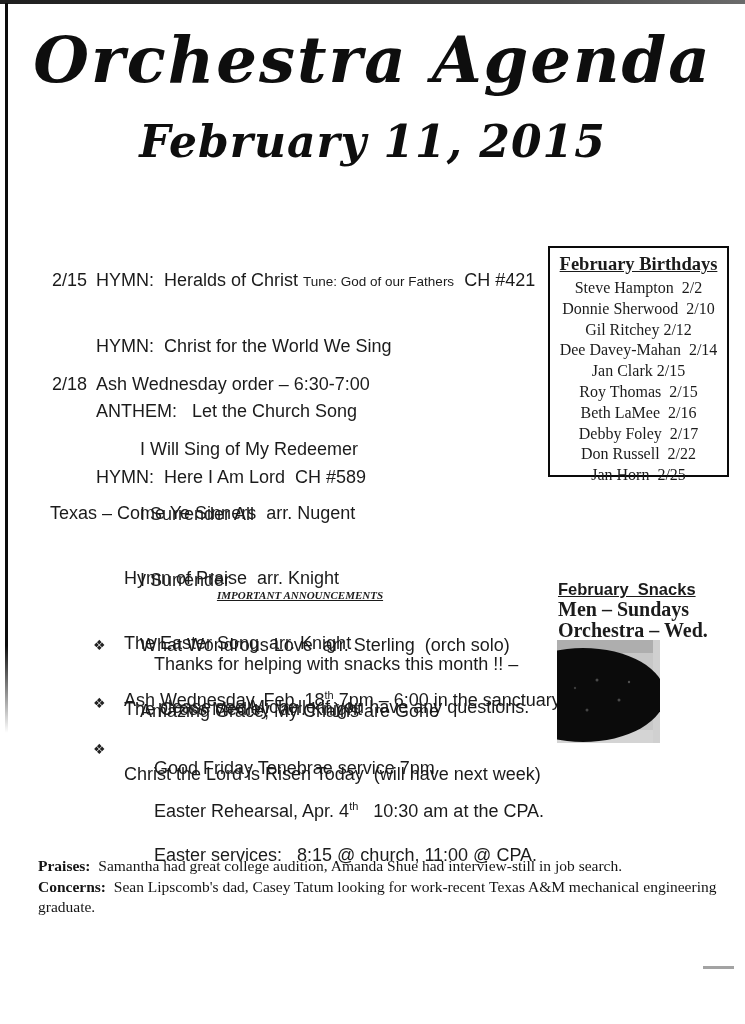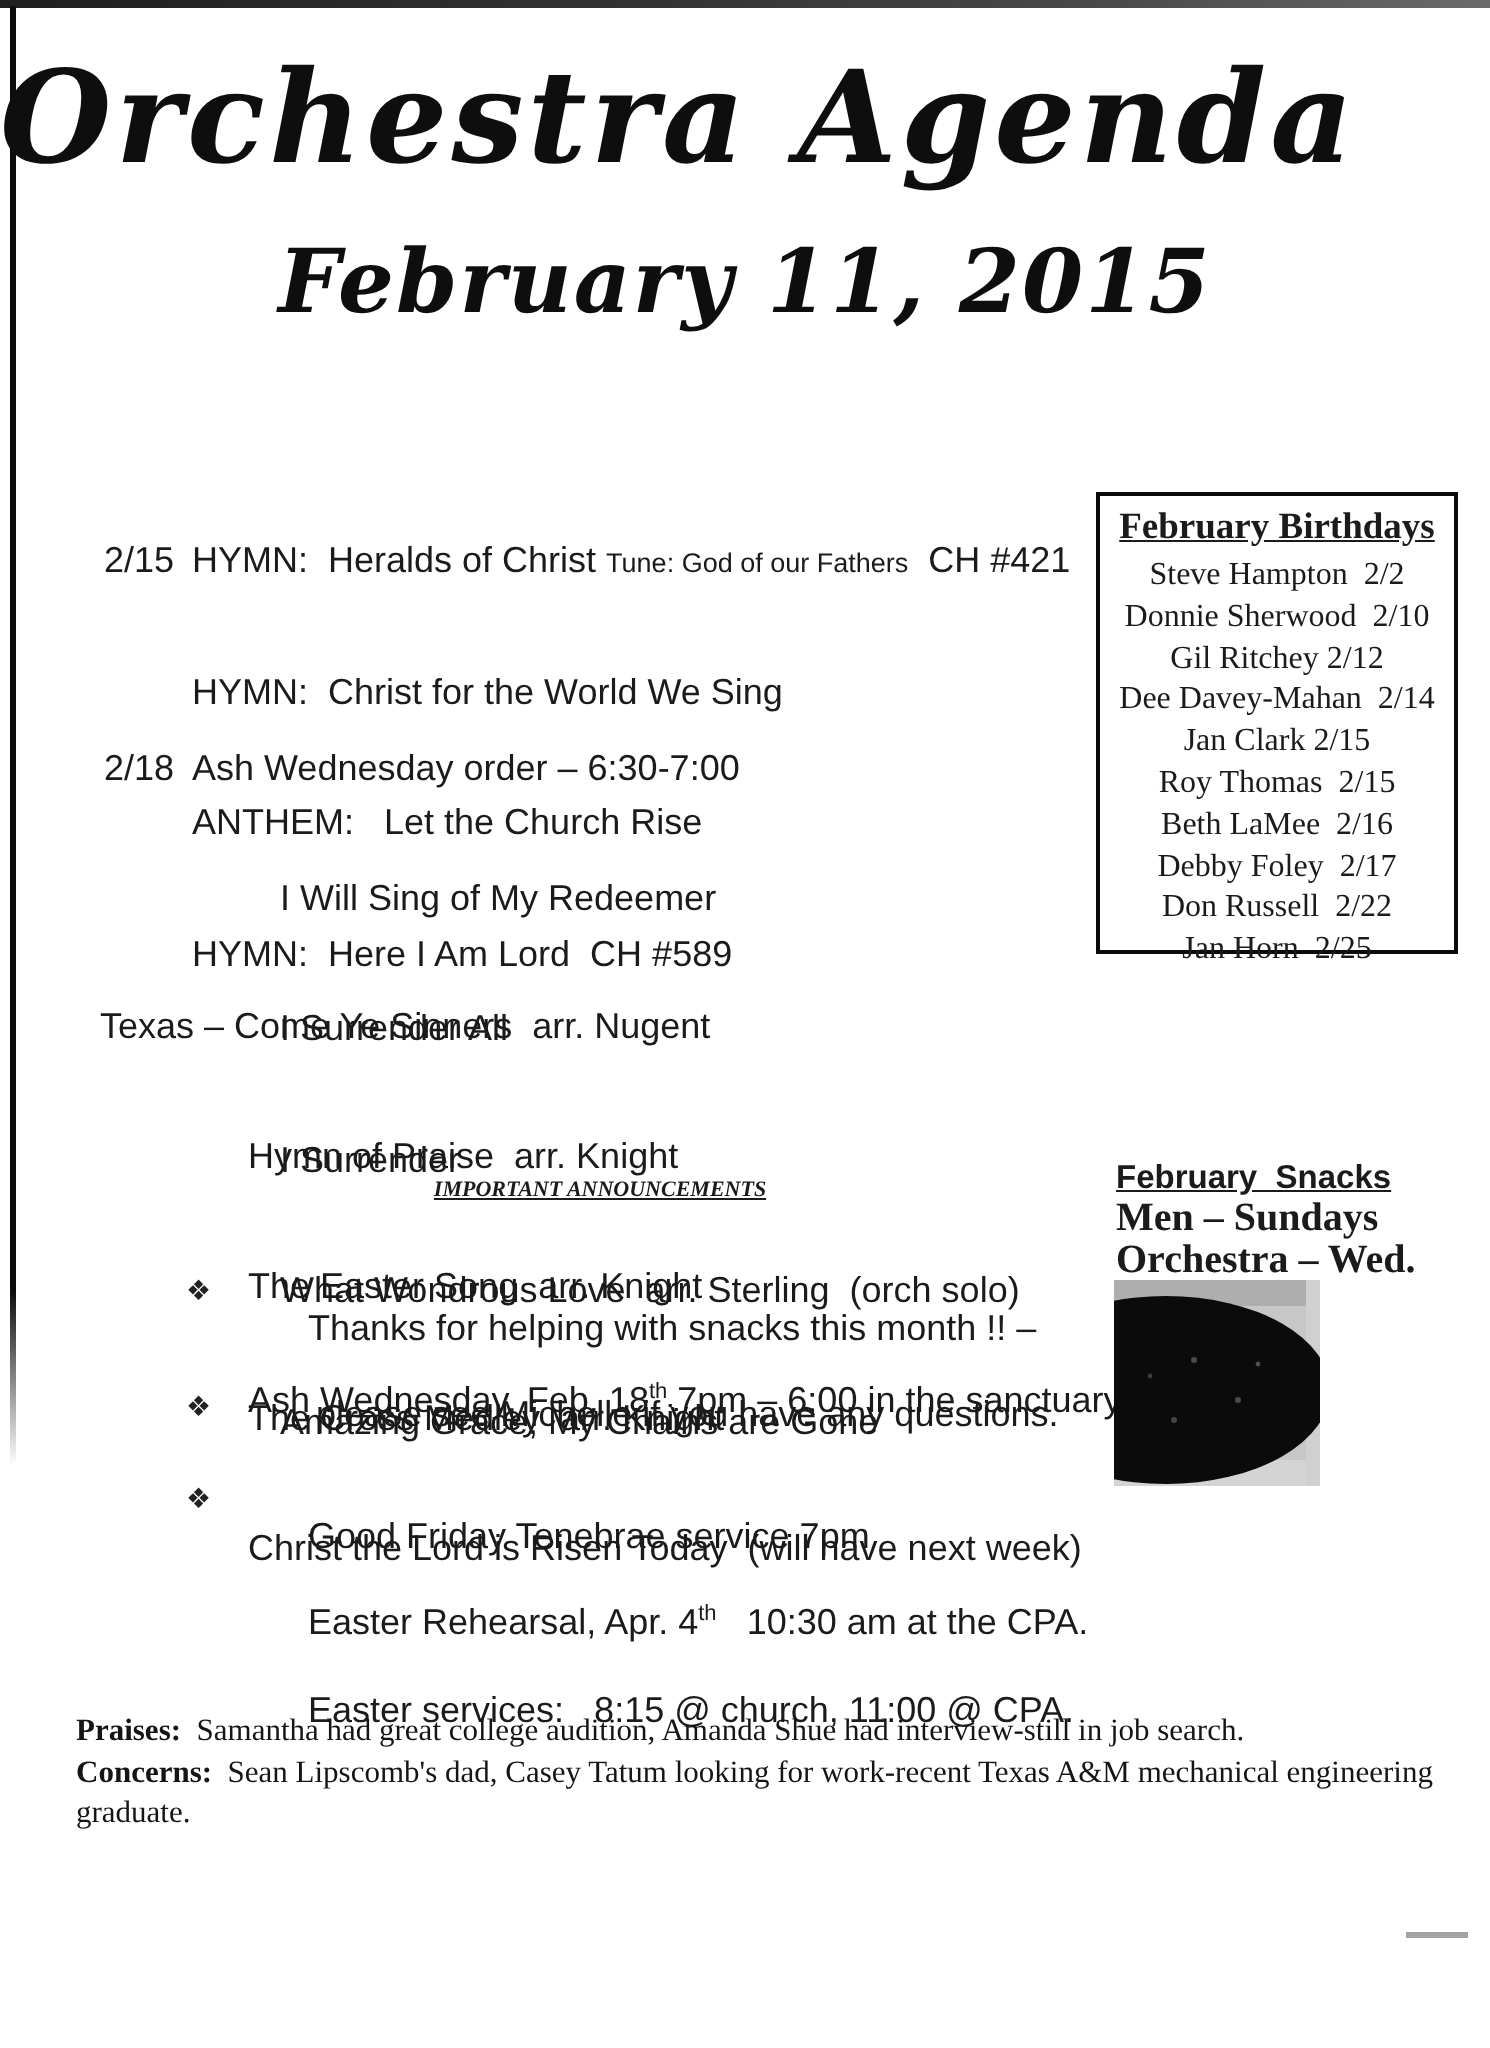--- a/index.html
+++ b/index.html
@@ -15,21 +15,21 @@
   }
   
   .scan-top-bar { position:absolute; left:0; top:0; width:745px; height:4px;
     background: linear-gradient(90deg,#1f1f1f 0%,#343434 45%,#4a4a4a 75%,#6b6b6b 100%); }
   .scan-left-line { position:absolute; left:5px; top:3px; width:3px; height:730px;
     background: linear-gradient(180deg,#0c0c0c 0%,#0c0c0c 88%,rgba(12,12,12,0) 100%); }
   .scan-dash { position:absolute; left:703px; top:966px; width:31px; height:3px; background:#a3a3a3; }
 
   
   .script { font-family:"DejaVu Serif", serif; font-style:italic; font-weight:bold; color:#0e0e0e; }
-  .doc-title { position:absolute; top:22px; left:0; width:745px; text-align:left;
+  .doc-title { position:absolute; top:22px; left:0; width:745px; text-align:center;
     font-size:64px; letter-spacing:2px; }
   .doc-date { position:absolute; top:116px; left:0; width:745px; text-align:center;
     font-size:44px; letter-spacing:1px; }
 
   
   .agenda { position:absolute; font-size:18px; line-height:21.8px; white-space:pre-wrap; }
   .agenda .row { display:flex; }
   .agenda .lbl { width:44px; flex:0 0 44px; }
   .agenda .lbl-easter { flex:0 0 auto; }
   .tune-small { font-size:13.5px; }
@@ -85,21 +85,21 @@
 
   <div class="doc-title script">Orchestra Agenda</div>
   <div class="doc-date script">February 11, 2015</div>
 
   <div class="agenda" id="agenda-feb15">
     <div class="row">
       <span class="lbl">2/15</span>
       <span><span>HYMN:  Heralds of Christ </span><span class="tune-small">Tune: God of our Fathers</span><span>  CH #421</span></span>
     </div>
     <div class="cont-line">HYMN:  Christ for the World We Sing</div>
-    <div class="cont-line">ANTHEM:   Let the Church Rise</div>
+    <div class="cont-line">ANTHEM:   Let the Church Song</div>
     <div class="cont-line">HYMN:  Here I Am Lord  CH #589</div>
   </div>
 
   <div class="agenda" id="agenda-feb18">
     <div class="row">
       <span class="lbl">2/18</span>
       <span>Ash Wednesday order – 6:30-7:00</span>
     </div>
     <div class="sub">I Will Sing of My Redeemer</div>
     <div class="sub">I Surrender All</div>

